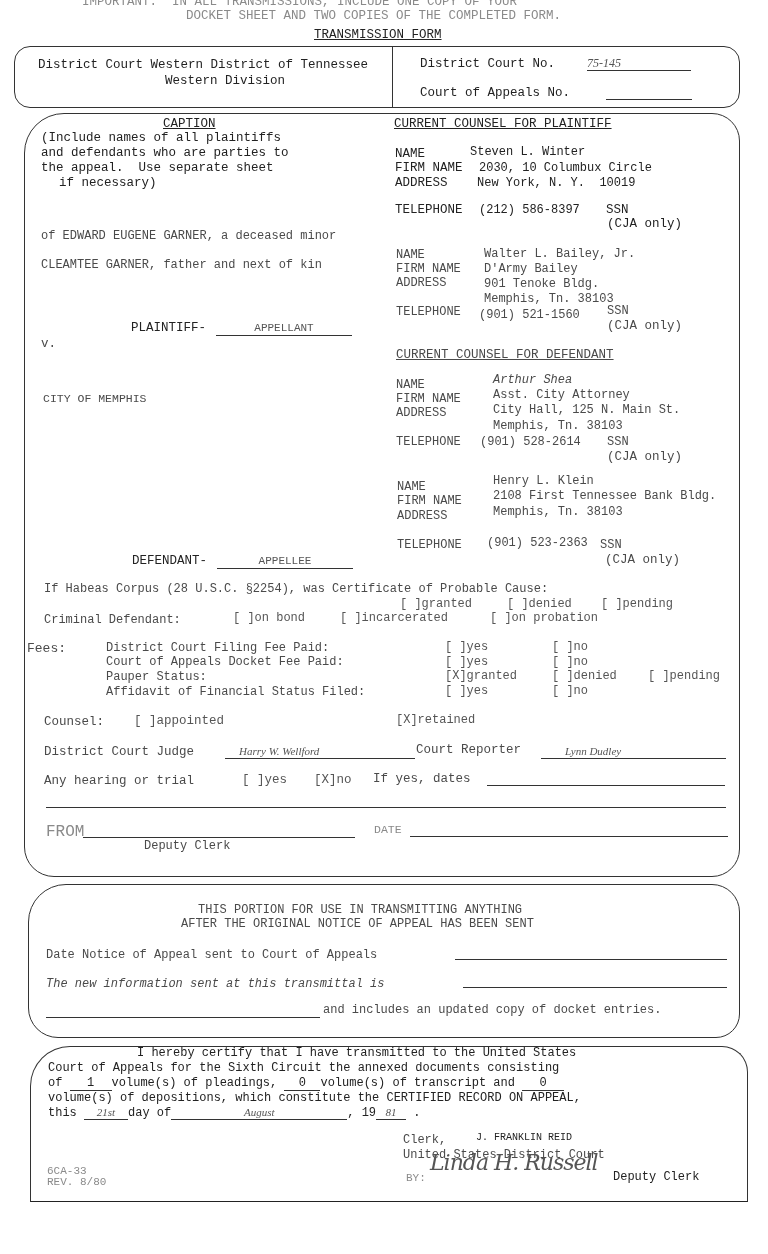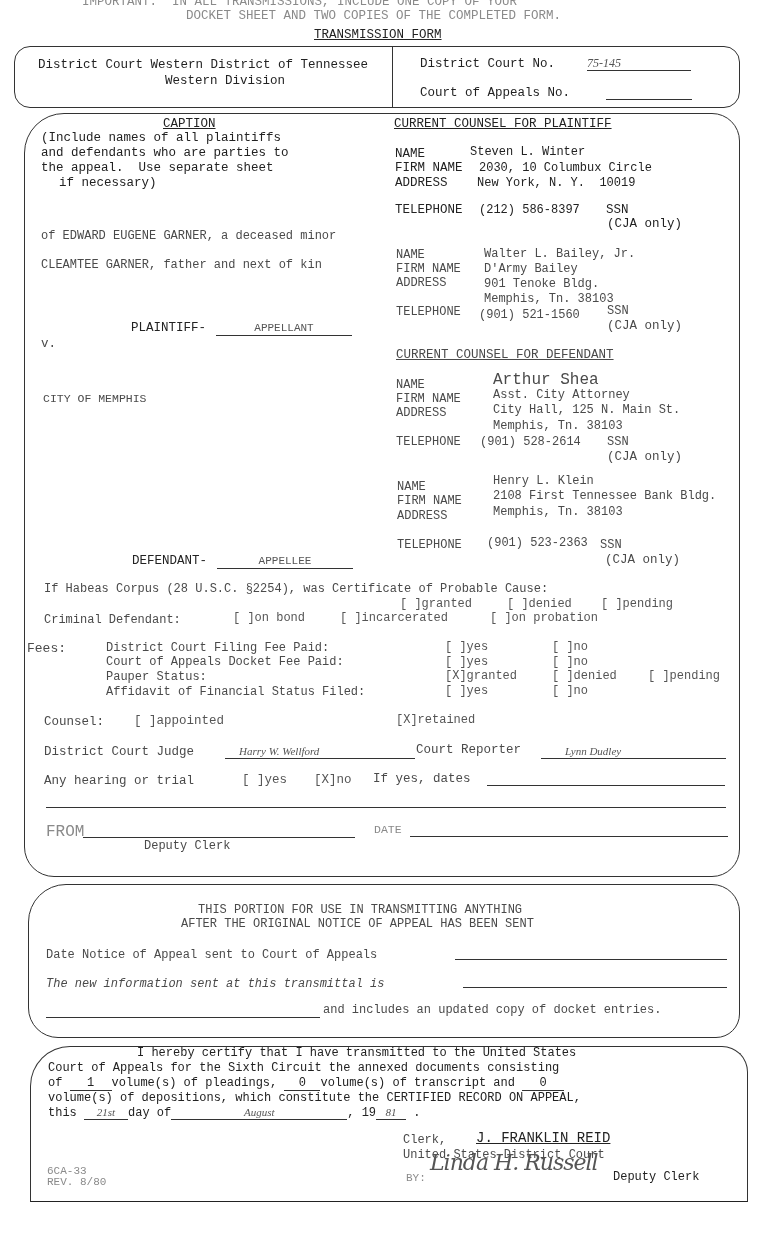--- a/index.html
+++ b/index.html
@@ -76,21 +76,21 @@
 <div class="abs mid" style="left:484px;top:277px;font-size:12px;">901 Tenoke Bldg.</div>
 <div class="abs mid" style="left:484px;top:292px;font-size:12px;">Memphis, Tn. 38103</div>
 <div class="abs mid" style="left:396px;top:305px;font-size:12px;">TELEPHONE</div>
 <div class="abs mid" style="left:479px;top:308px;font-size:12px;">(901) 521-1560</div>
 <div class="abs mid" style="left:607px;top:304px;font-size:12px;">SSN</div>
 <div class="abs mid" style="left:607px;top:319px;">(CJA only)</div>
 
 <div class="abs mid ul" style="left:396px;top:348px;">CURRENT COUNSEL FOR DEFENDANT</div>
 
 <div class="abs mid" style="left:396px;top:378px;font-size:12px;">NAME</div>
-<div class="abs mid" style="left:493px;top:373px;font-size:16px;">Arthur Shea</div>
+<div class="abs mid" style="left:493px;top:373px;font-size:12px;font-style:italic;">Arthur Shea</div>
 <div class="abs mid" style="left:396px;top:392px;font-size:12px;">FIRM NAME</div>
 <div class="abs mid" style="left:493px;top:388px;font-size:12px;">Asst. City Attorney</div>
 <div class="abs mid" style="left:396px;top:406px;font-size:12px;">ADDRESS</div>
 <div class="abs mid" style="left:493px;top:403px;font-size:12px;">City Hall, 125 N. Main St.</div>
 <div class="abs mid" style="left:493px;top:419px;font-size:12px;">Memphis, Tn. 38103</div>
 <div class="abs mid" style="left:396px;top:435px;font-size:12px;">TELEPHONE</div>
 <div class="abs mid" style="left:480px;top:435px;font-size:12px;">(901) 528-2614</div>
 <div class="abs mid" style="left:607px;top:435px;font-size:12px;">SSN</div>
 <div class="abs mid" style="left:607px;top:450px;">(CJA only)</div>
 
@@ -162,20 +162,20 @@
 <div class="abs mid" style="left:323px;top:1003px;font-size:12px;">and includes an updated copy of docket entries.</div>
 
 <div class="box" style="left:30px;top:1046px;width:718px;height:156px;border-radius:40px 26px 0 0;border-bottom:1.6px solid #222;"></div>
 <div class="abs dark" style="left:137px;top:1046px;font-size:12px;">I hereby certify that I have transmitted to the United States</div>
 <div class="abs dark" style="left:48px;top:1061px;font-size:12px;">Court of Appeals for the Sixth Circuit the annexed documents consisting</div>
 <div class="abs dark" style="left:48px;top:1076px;font-size:12px;"><span>of</span> <span class="fill" style="width:42px;">1</span><span>volume(s) of pleadings,</span> <span class="fill" style="width:36px;">0</span><span>volume(s) of transcript and</span> <span class="fill" style="width:42px;">0</span></div>
 <div class="abs dark" style="left:48px;top:1091px;font-size:12px;">volume(s) of depositions, which constitute the CERTIFIED RECORD ON APPEAL,</div>
 <div class="abs dark" style="left:48px;top:1106px;font-size:12px;"><span>this</span> <span class="fill hand" style="width:44px;">21st</span><span>day of</span><span class="fill hand" style="width:176px;">August</span><span>, 19</span><span class="fill hand" style="width:30px;">81</span> <span>.</span></div>
 
 <div class="abs mid" style="left:403px;top:1133px;font-size:12px;">Clerk,</div>
-<div class="abs dark" style="left:476px;top:1131px;font-size:14px;text-decoration:underline;">J. FRANKLIN REID</div>
+<div class="abs dark" style="left:476px;top:1131px;font-size:10px;">J. FRANKLIN REID</div>
 <div class="abs mid" style="left:403px;top:1148px;font-size:12px;">United States District Court</div>
 <div class="abs faint" style="left:406px;top:1171px;font-size:11px;">BY:</div>
 <div class="abs sig" style="left:430px;top:1156px;">Linda H. Russell</div>
 <div class="abs dark" style="left:613px;top:1170px;font-size:12px;">Deputy Clerk</div>
 
 <div class="abs faint" style="left:47px;top:1166px;font-size:11px;line-height:11px;">6CA-33</div>
 <div class="abs faint" style="left:47px;top:1177px;font-size:11px;line-height:11px;">REV. 8/80</div>
 
 </body></html>

